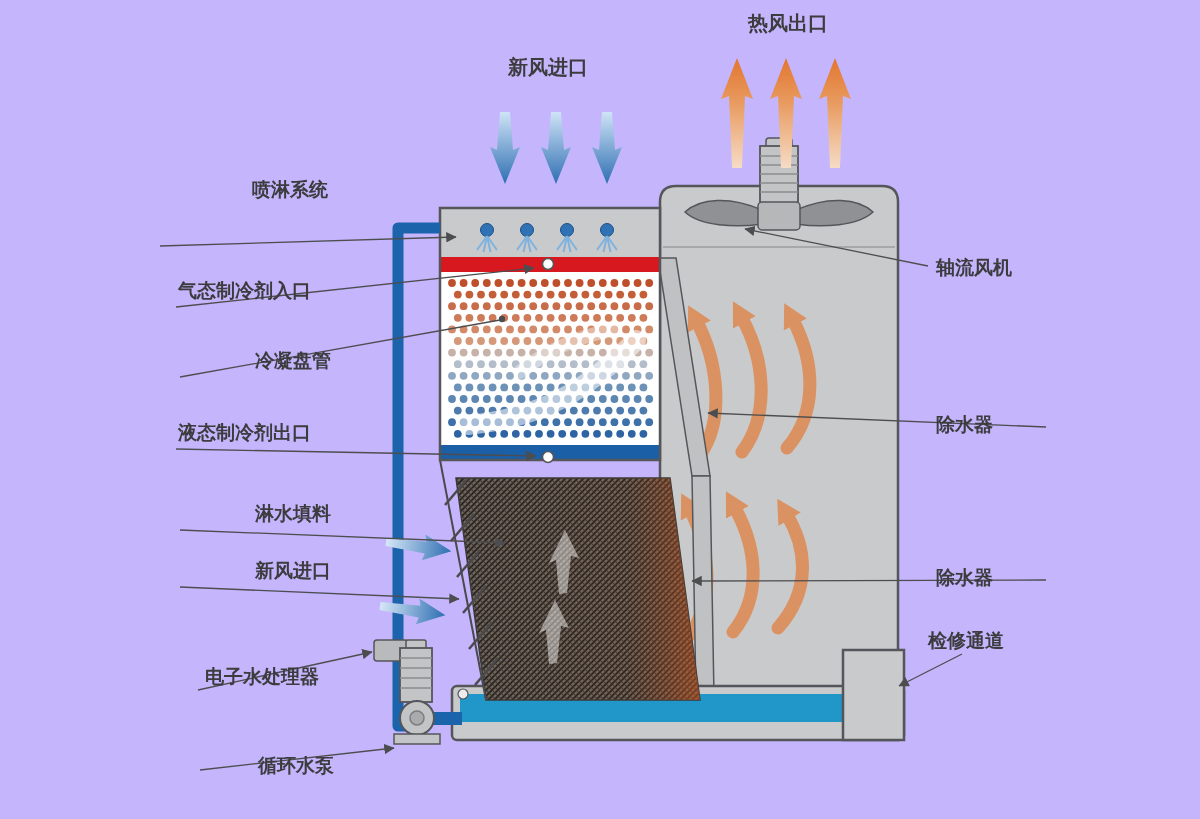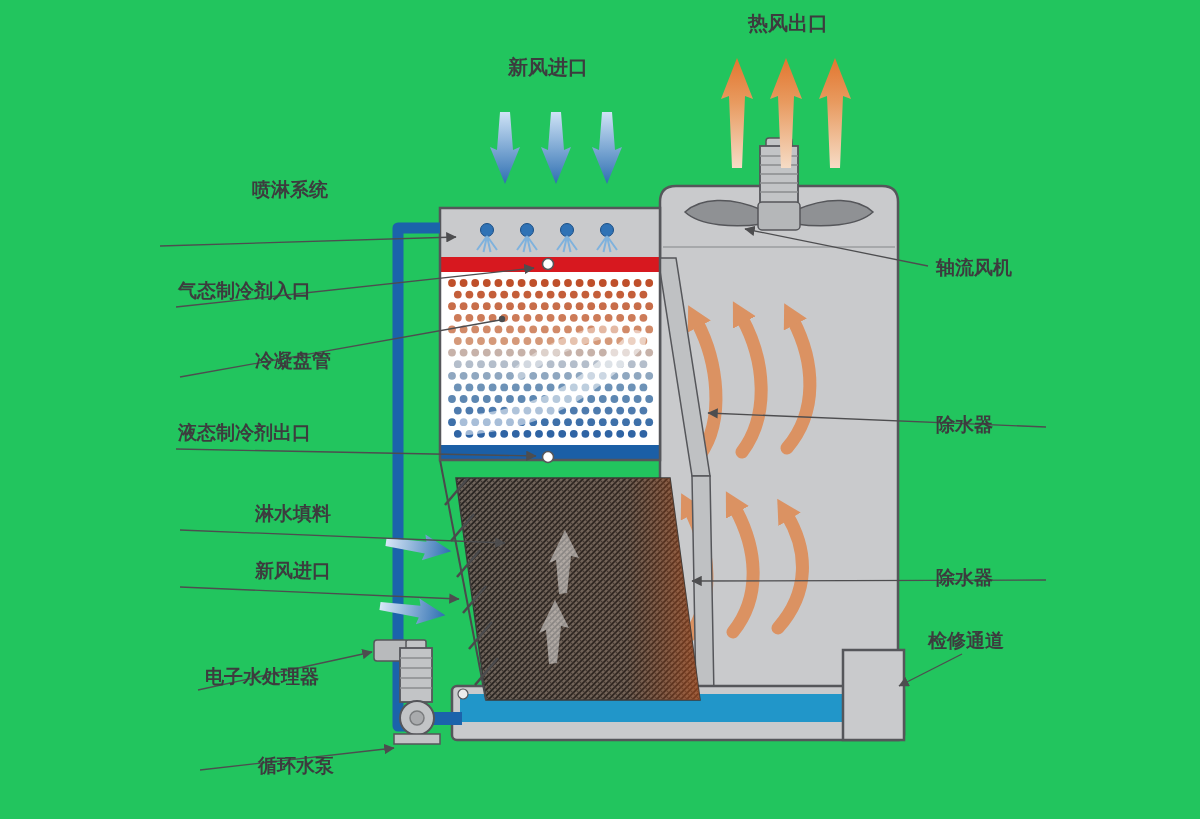--- a/index.html
+++ b/index.html
@@ -1,16 +1,16 @@
 <!DOCTYPE html>
 <html><head>
 <meta charset="utf-8">
 <style>
   html,body{margin:0;padding:0;background:#ffffff;}
-  #stage{position:relative;width:1200px;height:819px;background:#22c55e;overflow:hidden;
+  #stage{position:relative;width:1200px;height:819px;background:#c4b5fd;overflow:hidden;
          font-family:"DejaVu Sans",sans-serif;}
   svg{position:absolute;left:0;top:0;}
   text{font-family:"DejaVu Sans",sans-serif;font-weight:bold;fill:#3c3c3e;}
   .lbl{font-size:19px;}
   .title{font-size:20px;}
 </style>
 </head>
 <body>
 
 <div id="stage">

